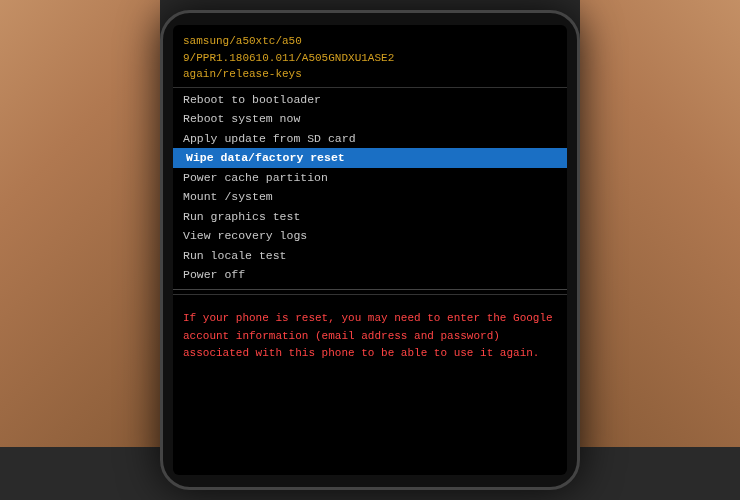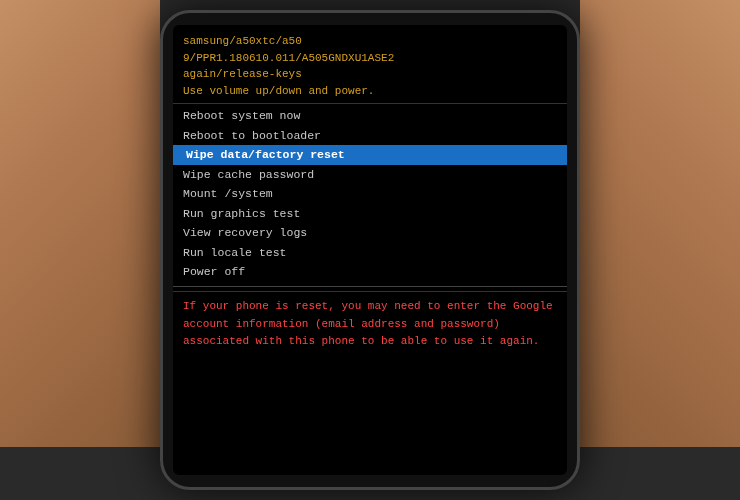--- a/index.html
+++ b/index.html
@@ -105,21 +105,21 @@
 
     .menu-item.selected {
       background: #1a6fc4;
       color: #ffffff;
       font-weight: bold;
       padding-left: 13px;
     }
 
     
     .warning-section {
-      padding: 6px 10px;
+      padding: 15px 10px;
       border-top: 1px solid #333;
       margin-top: 2px;
     }
 
     .warning-text {
       font-family: 'Courier New', monospace;
       font-size: 11px;
       line-height: 1.6;
       color: #ff4444;
     }
@@ -161,28 +161,28 @@
     <div class="side-button side-button-right"></div>
     <div class="side-button side-button-left"></div>
     <div class="side-button side-button-left2"></div>
 
     <div class="screen">
 
       <div class="header-section">
         <div class="header-line">samsung/a50xtc/a50</div>
         <div class="header-line">9/PPR1.180610.011/A505GNDXU1ASE2</div>
         <div class="header-line">again/release-keys</div>
-        <div class="header-line">Use volume up/down and power.</div>
       </div>
 
       <div class="menu-section">
+        <div class="menu-item">Reboot to bootloader</div>
         <div class="menu-item">Reboot system now</div>
-        <div class="menu-item">Reboot to bootloader</div>
+        <div class="menu-item">Apply update from SD card</div>
         <div class="menu-item selected">Wipe data/factory reset</div>
-        <div class="menu-item">Wipe cache password</div>
+        <div class="menu-item">Power cache partition</div>
         <div class="menu-item">Mount /system</div>
         <div class="menu-item">Run graphics test</div>
         <div class="menu-item">View recovery logs</div>
         <div class="menu-item">Run locale test</div>
         <div class="menu-item">Power off</div>
       </div>
 
       <div class="divider"></div>
 
       <div class="warning-section">

